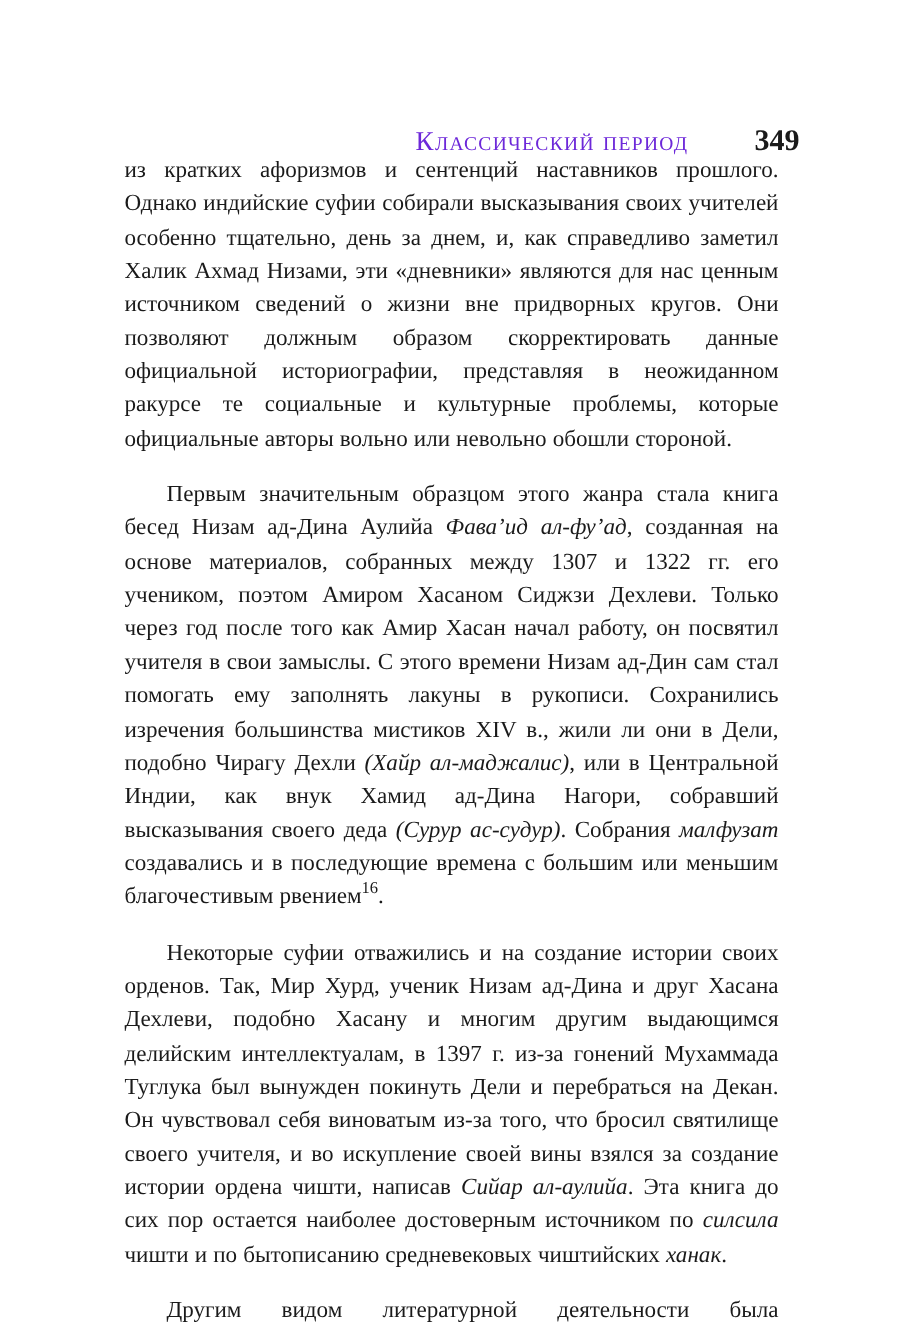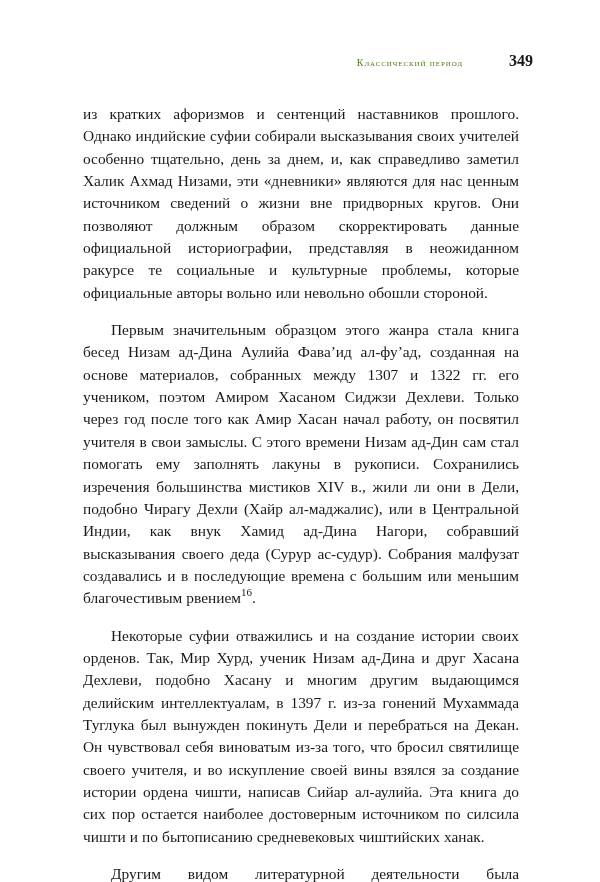--- a/index.html
+++ b/index.html
@@ -22,32 +22,33 @@
     position: absolute;
     left: 68px;
     right: 67px;
     top: 52px;
     height: 20px;
     display: flex;
     justify-content: flex-end;
     align-items: baseline;
   }
   .running-head-title {
-    font-size: 10px;
+    font-size: 18px;
     letter-spacing: 0.9px;
     font-variant: small-caps;
     text-transform: lowercase;
-    color: #4d7c0f;
+    color: #6d28d9;
     white-space: nowrap;
+    margin-top: 32px;
   }
   .running-head-title::first-letter {
     text-transform: uppercase;
   }
   .running-head-folio {
-    font-size: 16px;
+    font-size: 20px;
     font-weight: bold;
     color: #1a1a1a;
     margin-left: 44px;
     min-width: 26px;
     text-align: right;
   }
 
   
   .textblock {
     position: absolute;
@@ -63,20 +64,21 @@
     text-justify: inter-word;
     text-indent: 28px;
     -webkit-hyphens: none;
     hyphens: none;
     word-spacing: 0.2px;
   }
   p.para.first {
     text-indent: 0;
   }
   .it {
+    font-style: italic;
   }
   sup.fn {
     font-size: 11px;
     line-height: 0;
     vertical-align: 0.62em;
     font-style: normal;
   }
 </style>
 </head>
 <body>

